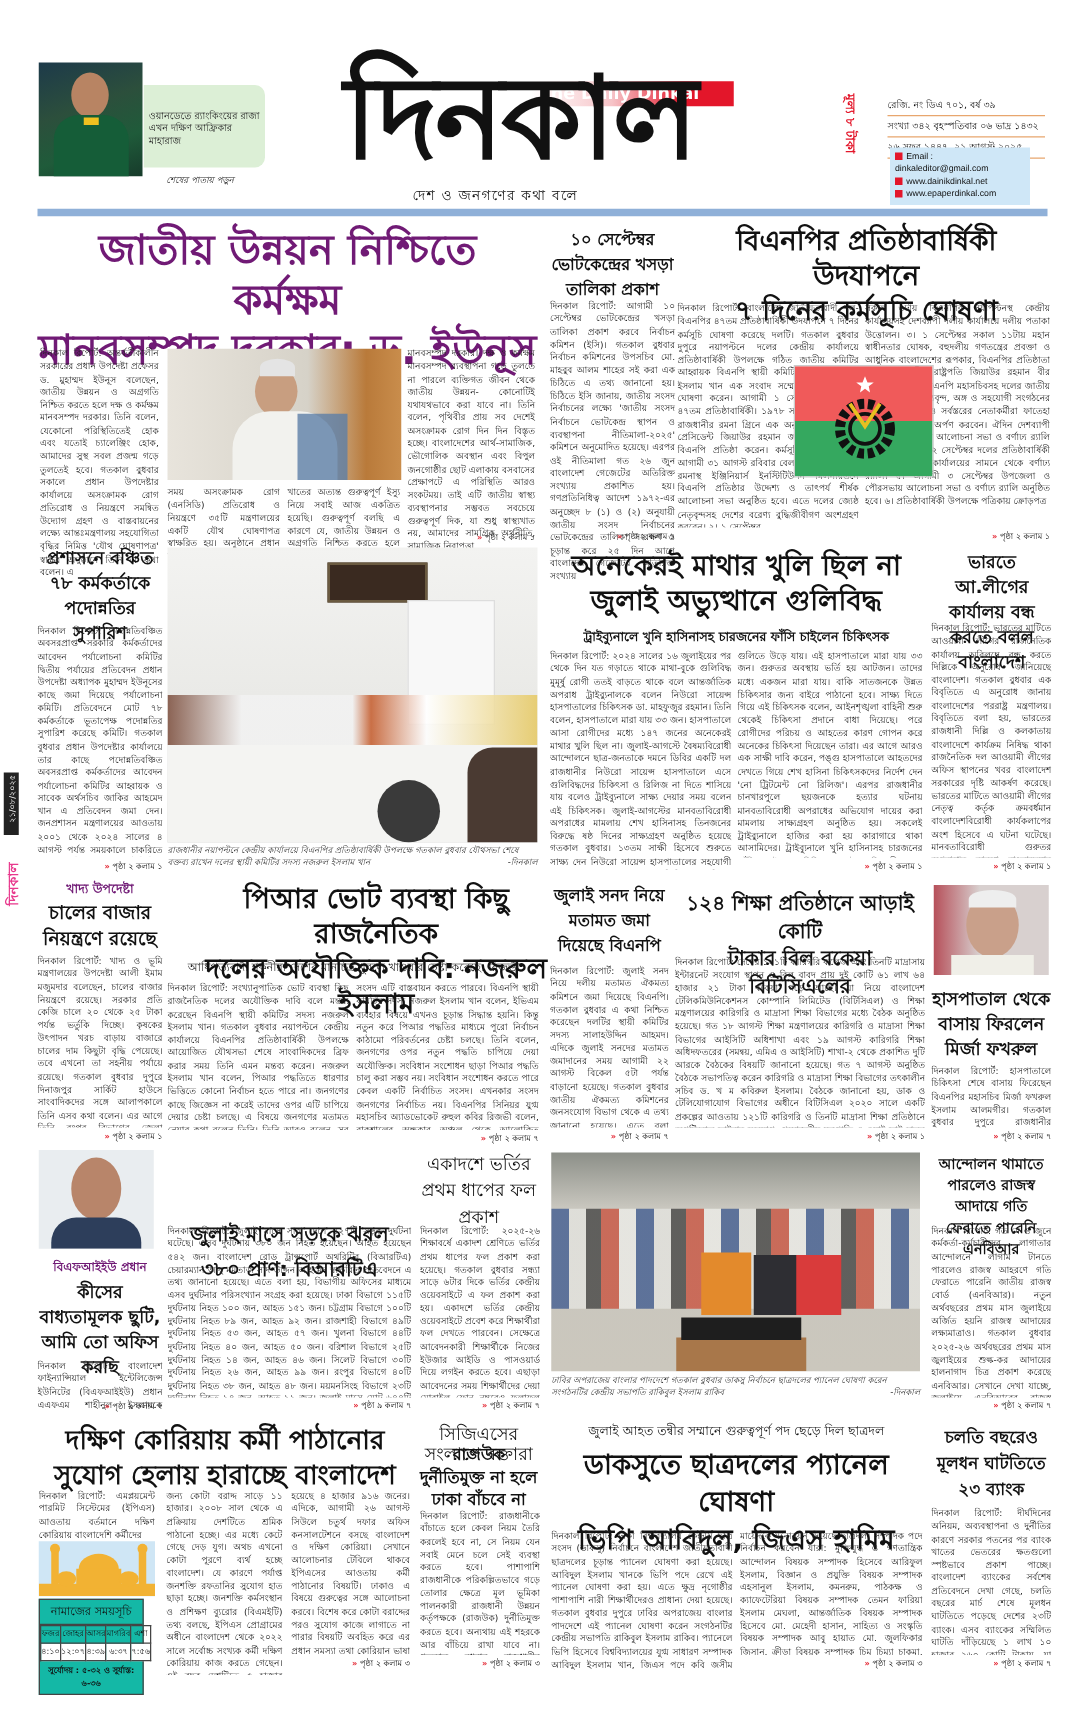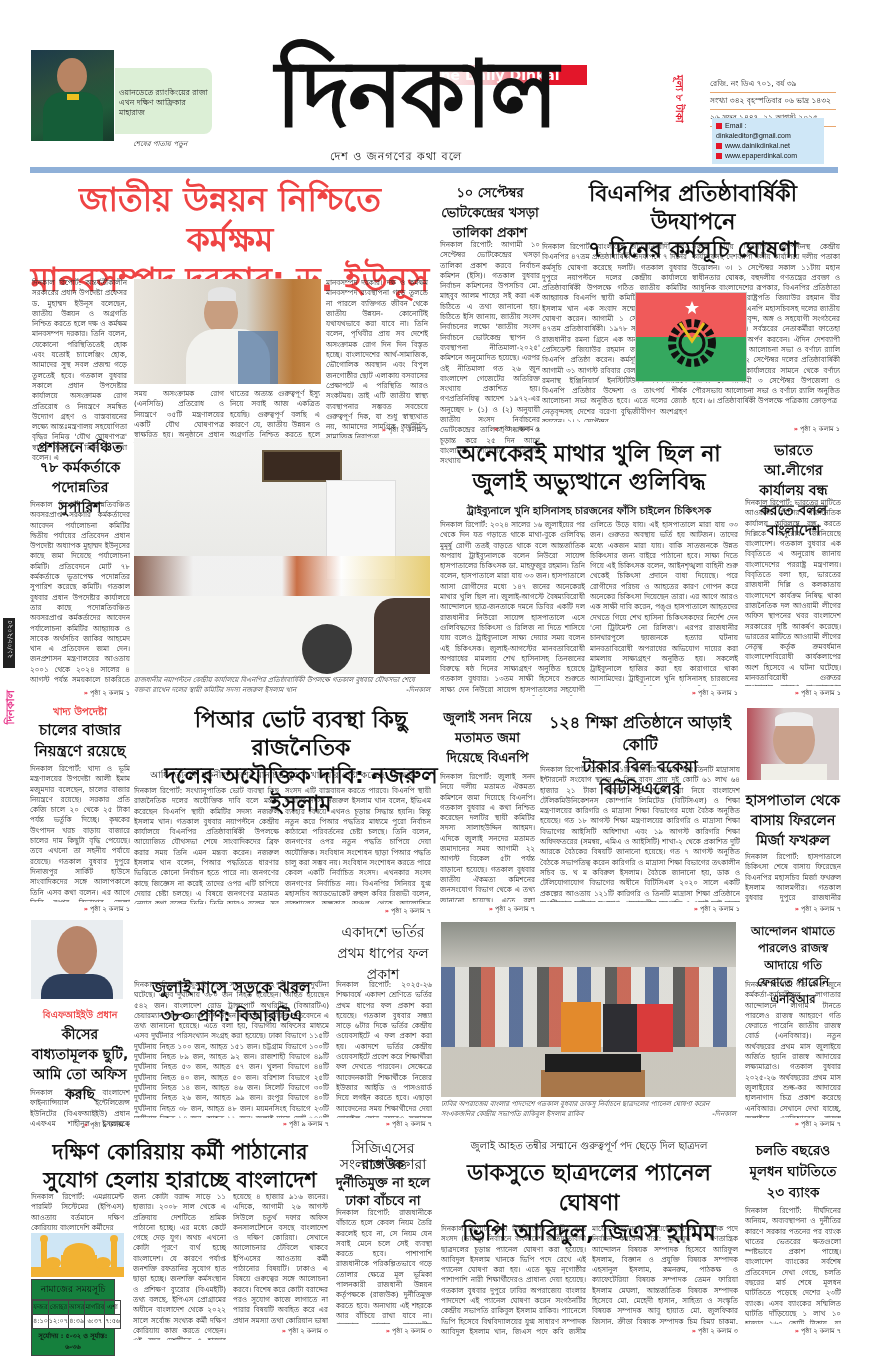--- a/index.html
+++ b/index.html
@@ -2,21 +2,21 @@
 <html><head>
 <meta charset="utf-8">
 <style>
 *{box-sizing:border-box;margin:0;padding:0}
 body{width:870px;height:1368px;background:#fff;font-family:"DejaVu Sans",sans-serif;color:#111;position:relative;overflow:hidden}
 .abs{position:absolute}
 .body-text{font-size:7.2px;line-height:10.3px;text-align:justify;color:#222;font-family:"DejaVu Sans",sans-serif}
 .jump{font-size:6.5px;color:#000;text-align:right;display:block}
 .jump .arrow{color:#e3222f;font-weight:bold}
 .hl{font-family:"DejaVu Sans",sans-serif;font-weight:bold;text-align:center;color:#111;line-height:1.15}
-.red{color:#ef4444}
+.red{color:#701a75}
 .photo{background:#7a8a94;position:absolute;overflow:hidden}
 .caption{font-size:6.8px;line-height:9.5px;font-style:italic;color:#333}
 
 .logo{font-family:"DejaVu Serif",serif;font-weight:bold;font-size:92px;letter-spacing:-2px;line-height:1;color:#111}
 .brand-band{background:linear-gradient(90deg,#fff 0%,#f6c3c7 40%,#e3162a 75%,#e3162a 100%);color:#fff;font-weight:bold;font-size:14px;text-align:left;padding:2px 6px}
 .rule-blue{background:#8fb0d8;height:6px}
 .info-line{font-size:7.5px;border-bottom:1.5px solid #e8a66e;padding:2px 0}
 .contact-box{background:#cfe7f7;font-size:7px;line-height:10px;padding:3px 4px;font-family:"Liberation Sans",sans-serif}
 .sq{display:inline-block;width:6px;height:6px;background:#e3162a;margin-right:3px;vertical-align:middle}
 .prayer-table{border-collapse:collapse;width:100%;font-size:6.5px;text-align:center}
@@ -186,21 +186,21 @@
 
 <div class="photo" style="left:441px;top:922px;width:295px;height:175px;background:linear-gradient(180deg,#8c8f88 0%,#c8c6be 25%,#cbc7bd 100%)">
   <div style="position:absolute;left:0;top:45px;width:295px;height:80px;background:repeating-linear-gradient(90deg,#2f4e8a 0 14px,#e8e8e4 14px 28px,#333 28px 40px,#c9442f 40px 54px,#f2f2ee 54px 68px);opacity:.7"></div>
   <div style="position:absolute;left:120px;top:80px;width:40px;height:50px;background:#e38a2c"></div>
   <div style="position:absolute;left:162px;top:82px;width:36px;height:48px;background:#2e2e33"></div>
   <div style="position:absolute;left:196px;top:82px;width:36px;height:48px;background:#d93b3b"></div>
   <div style="position:absolute;left:100px;top:148px;width:104px;height:27px;background:#a8774a"></div>
   <div style="position:absolute;left:104px;top:132px;width:96px;height:18px;background:#1e1e1e"></div>
 </div>
 <div class="abs caption" style="left:441px;top:1100px;width:295px">
-  <span>ঢাবির অপরাজেয় বাংলার পাদদেশে গতকাল বুধবার ডাকসু নির্বাচনে ছাত্রদলের প্যানেল ঘোষণা করেন সংএকজনির কেন্দ্রীয় সভাপতি রাকিবুল ইসলাম রাকিব</span> <span style="float:right">-দিনকাল</span>
+  <span>ঢাবির অপরাজেয় বাংলার পাদদেশে গতকাল বুধবার ডাকসু নির্বাচনে ছাত্রদলের প্যানেল ঘোষণা করেন সংগঠনটির কেন্দ্রীয় সভাপতি রাকিবুল ইসলাম রাকিব</span> <span style="float:right">-দিনকাল</span>
 </div>
 
 <div class="abs hl" style="left:745px;top:923px;width:96px;font-size:11.5px;line-height:17px">আন্দোলন থামাতে পারলেও রাজস্ব আদায়ে গতি ফেরাতে পারেনি এনবিআর</div>
 <div class="abs body-text" style="left:745px;top:980px;width:96px;height:138px;overflow:hidden">দিনকাল রিপোর্ট: গত মে ও জুনে কর্মকর্তা-কর্মচারীদের লাগাতার আন্দোলনে লাগাম টানতে পারলেও রাজস্ব আহরণে গতি ফেরাতে পারেনি জাতীয় রাজস্ব বোর্ড (এনবিআর)। নতুন অর্থবছরের প্রথম মাস জুলাইয়ে অর্জিত হয়নি রাজস্ব আদায়ের লক্ষ্যমাত্রাও। গতকাল বুধবার ২০২৫-২৬ অর্থবছরের প্রথম মাস জুলাইয়ের শুল্ক-কর আদায়ের হালনাগাদ চিত্র প্রকাশ করেছে এনবিআর। সেখানে দেখা যাচ্ছে, জুলাইয়ে এনবিআরের রাজস্ব আদায়ের লক্ষ্যমাত্রা ছিল ৩০ হাজার ১১০ দশমিক</div>
 <span class="abs jump" style="left:745px;top:1119px;width:96px"><span class="arrow">»</span> <span>পৃষ্ঠা ২ কলাম ৭</span></span>
 
 <div class="abs hl" style="left:30px;top:1138px;width:300px;font-size:21px;line-height:28px">
   <div>দক্ষিণ কোরিয়ায় কর্মী পাঠানোর</div>
   <div>সুযোগ হেলায় হারাচ্ছে বাংলাদেশ</div>
 </div>
@@ -215,21 +215,21 @@
     <rect x="10" y="6" width="6" height="34" fill="#f2b233"></rect>
     <rect x="80" y="6" width="6" height="34" fill="#f2b233"></rect>
     <ellipse cx="48" cy="22" rx="16" ry="12" fill="#f2b233"></ellipse>
     <rect x="30" y="22" width="36" height="16" fill="#f2b233"></rect>
     <ellipse cx="13" cy="6" rx="4" ry="4" fill="#f2b233"></ellipse>
     <ellipse cx="83" cy="6" rx="4" ry="4" fill="#f2b233"></ellipse>
     <ellipse cx="22" cy="30" rx="8" ry="6" fill="#f2b233"></ellipse>
     <ellipse cx="72" cy="30" rx="8" ry="6" fill="#f2b233"></ellipse>
   </svg>
 </div>
-<div class="abs" style="left:31px;top:1279px;width:84px;background:#15803d;border:1px solid #444">
+<div class="abs" style="left:31px;top:1279px;width:84px;background:#14b8a6;border:1px solid #444">
   <div style="font-size:9px;text-align:center;padding:2px 0;border-bottom:1px solid #444">নামাজের সময়সূচি</div>
   <table class="prayer-table">
     <tbody>
         <tr>
       <td>ফজর</td>
       <td>জোহর</td>
       <td>আসর</td>
       <td>মাগরিব</td>
       <td>এশা</td>
     </tr>

